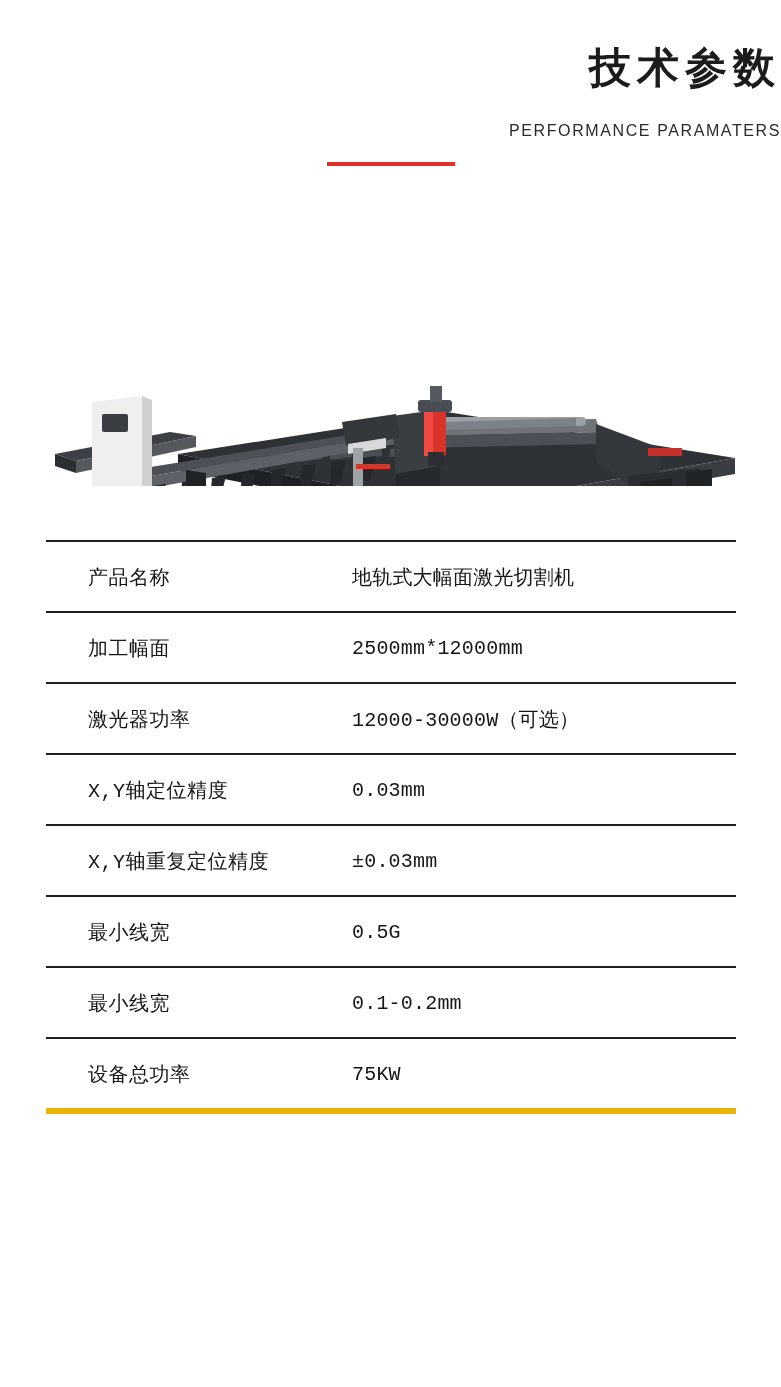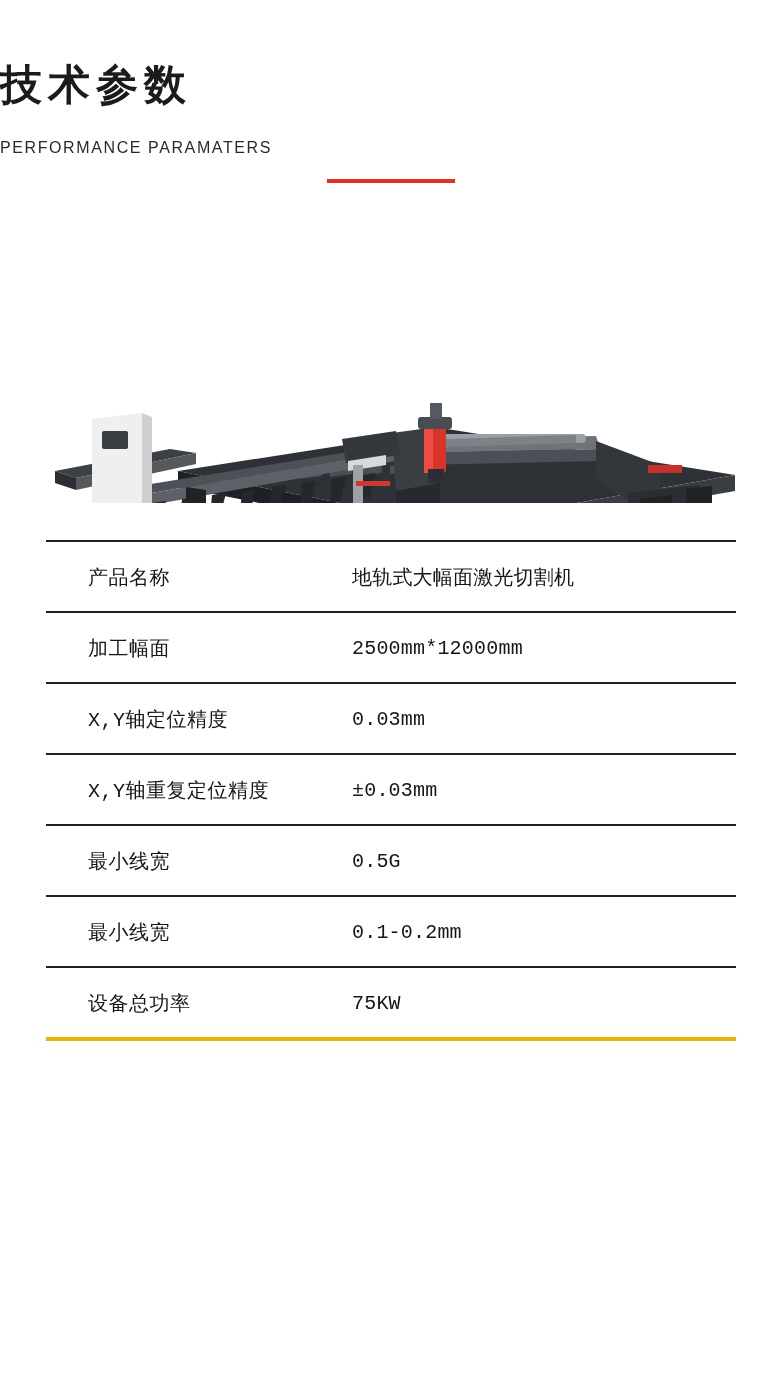--- a/index.html
+++ b/index.html
@@ -12,22 +12,22 @@
     width: 781px;
     height: 1387px;
     position: relative;
     font-family: "Liberation Sans", "DejaVu Sans", sans-serif;
     color: #1a1a1a;
     overflow: hidden;
   }
 
   
   .header {
-    text-align: left;
-    padding-top: 60px;
+    text-align: right;
+    padding-top: 43px;
   }
   .header-title {
     font-size: 42px;
     font-weight: bold;
     letter-spacing: 6px;
     color: #1b1b1b;
     line-height: 1.2;
     margin: 0;
   }
   .header-sub {
@@ -64,21 +64,21 @@
     position: absolute;
     left: 46px;
     top: 540px;
     width: 690px;
     border-collapse: collapse;
   }
   .spec-table tr {
     border-top: 2px solid #1f1f1f;
   }
   .spec-table tr:last-child {
-    border-bottom: 4px solid #eab308;
+    border-bottom: 6px solid #eab308;
   }
   .spec-table td {
     padding: 22px 0 20px 0;
     font-size: 20px;
     color: #161616;
     vertical-align: middle;
     font-family: Liberation Mono, monospace;
   }
   .spec-table td.label {
     width: 300px;
@@ -183,20 +183,24 @@
   <tbody>
     <tr>
       <td class="label">产品名称</td>
       <td class="value">地轨式大幅面激光切割机</td>
     </tr>
     <tr>
       <td class="label">加工幅面</td>
       <td class="value">2500mm*12000mm</td>
     </tr>
     <tr>
+      <td class="label">激光器功率</td>
+      <td class="value">12000-30000W（可选）</td>
+    </tr>
+    <tr>
       <td class="label">X,Y轴定位精度</td>
       <td class="value">0.03mm</td>
     </tr>
     <tr>
       <td class="label">X,Y轴重复定位精度</td>
       <td class="value">±0.03mm</td>
     </tr>
     <tr>
       <td class="label">最小线宽</td>
       <td class="value">0.5G</td>

